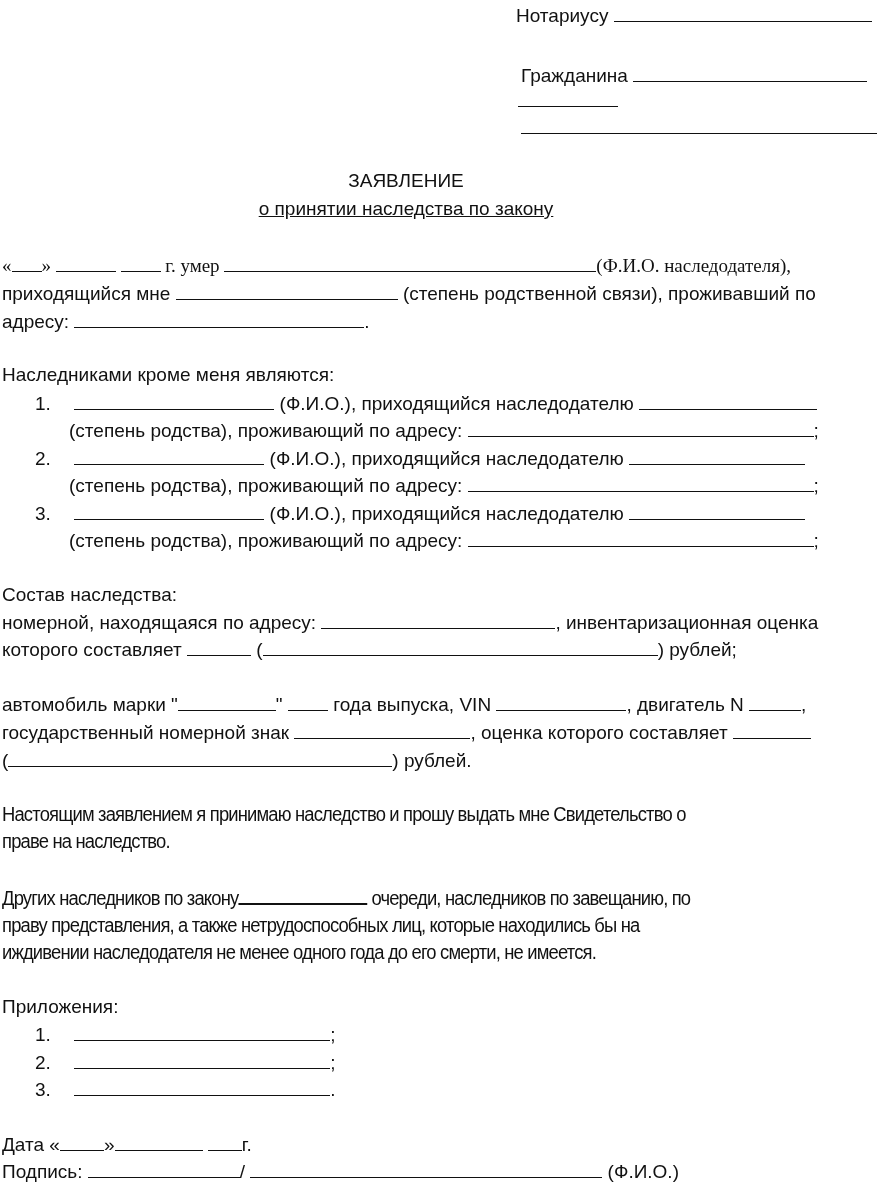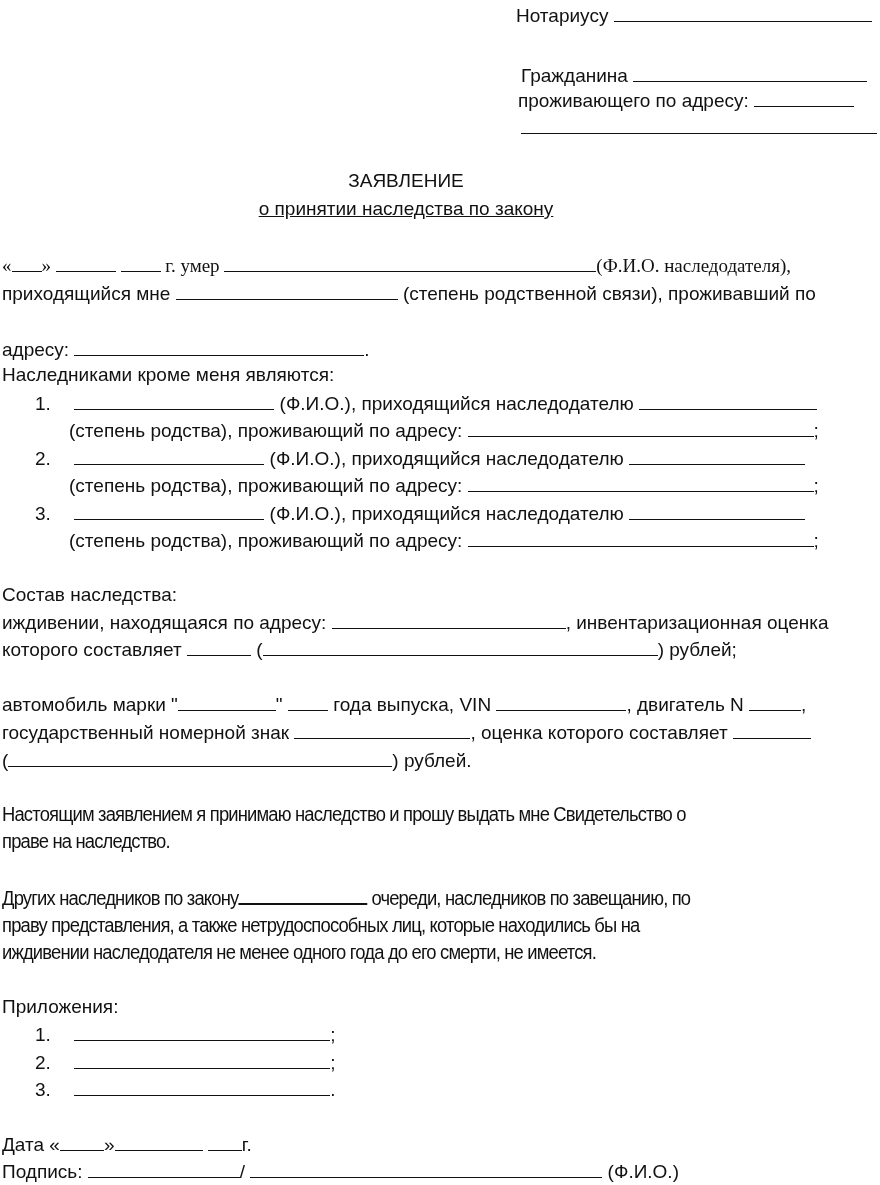--- a/index.html
+++ b/index.html
@@ -22,21 +22,20 @@
 
 <div class="line" style="left:516px; top:4px;">
   <span>Нотариусу</span>
   <span class="blank" style="width:258px;"></span>
 </div>
 <div class="line" style="left:521px; top:64px;">
   <span>Гражданина</span>
   <span class="blank" style="width:234px;"></span>
 </div>
 <div class="line" style="left:518px; top:89px;">
-  <span>проживающего по адресу:</span>
   <span class="blank" style="width:100px;"></span>
 </div>
 <div class="line" style="left:521px; top:116px;">
   <span class="blank" style="width:356px;"></span>
 </div>
 
 <div class="line center" style="top:170px;">ЗАЯВЛЕНИЕ</div>
 <div class="line center" style="top:198px;text-decoration:underline;">о принятии наследства по закону</div>
 
 <div class="line" style="left:2px; top:254px;font-family:Liberation Serif, serif;">
@@ -44,21 +43,21 @@
   <span class="blank" style="width:60px;"></span>
   <span class="blank" style="width:40px;"></span>
   <span>г. умер</span>
   <span class="blank" style="width:372px;"></span><span>(Ф.И.О. наследодателя),</span>
 </div>
 <div class="line" style="left:2px; top:282px;">
   <span>приходящийся мне</span>
   <span class="blank" style="width:222px;"></span>
   <span>(степень родственной связи), проживавший по</span>
 </div>
-<div class="line" style="left:2px; top:310px;margin-top:28px;">
+<div class="line" style="left:2px; top:310px;">
   <span>адресу:</span>
   <span class="blank" style="width:290px;"></span><span>.</span>
 </div>
 
 <div class="line" style="left:2px; top:364px;">Наследниками кроме меня являются:</div>
 
 <div class="line" style="left:35px; top:392px;">
   <span class="num">1.</span>
   <span class="blank" style="width:200px;"></span>
   <span>(Ф.И.О.), приходящийся наследодателю</span>
@@ -86,21 +85,21 @@
   <span>(Ф.И.О.), приходящийся наследодателю</span>
   <span class="blank" style="width:176px;"></span>
 </div>
 <div class="line" style="left:69px; top:529px;">
   <span>(степень родства), проживающий по  адресу:</span>
   <span class="blank" style="width:346px;"></span><span>;</span>
 </div>
 
 <div class="line" style="left:2px; top:584px;">Состав наследства:</div>
 <div class="line" style="left:2px; top:611px;">
-  <span>иждивении, находящаяся по адресу:</span>
+  <span>номерной, находящаяся по адресу:</span>
   <span class="blank" style="width:234px;"></span><span>, инвентаризационная оценка</span>
 </div>
 <div class="line" style="left:2px; top:638px;">
   <span>которого составляет</span>
   <span class="blank" style="width:64px;"></span>
   <span>(</span><span class="blank" style="width:395px;"></span><span>) рублей;</span>
 </div>
 
 <div class="line" style="left:2px; top:693px;">
   <span>автомобиль марки "</span><span class="blank" style="width:98px;"></span><span>"</span>

